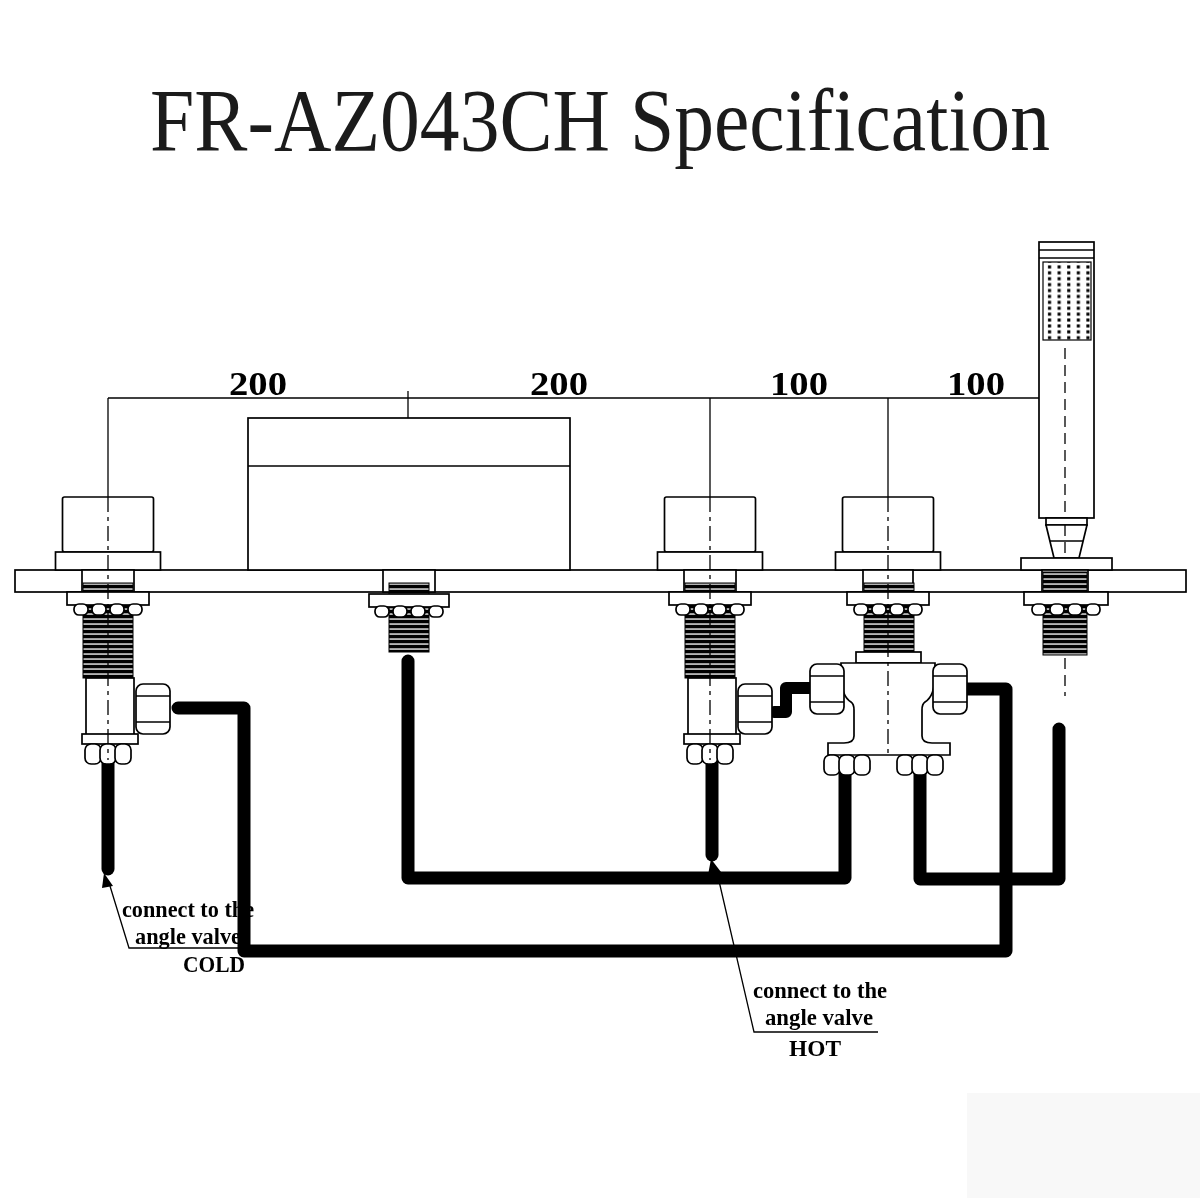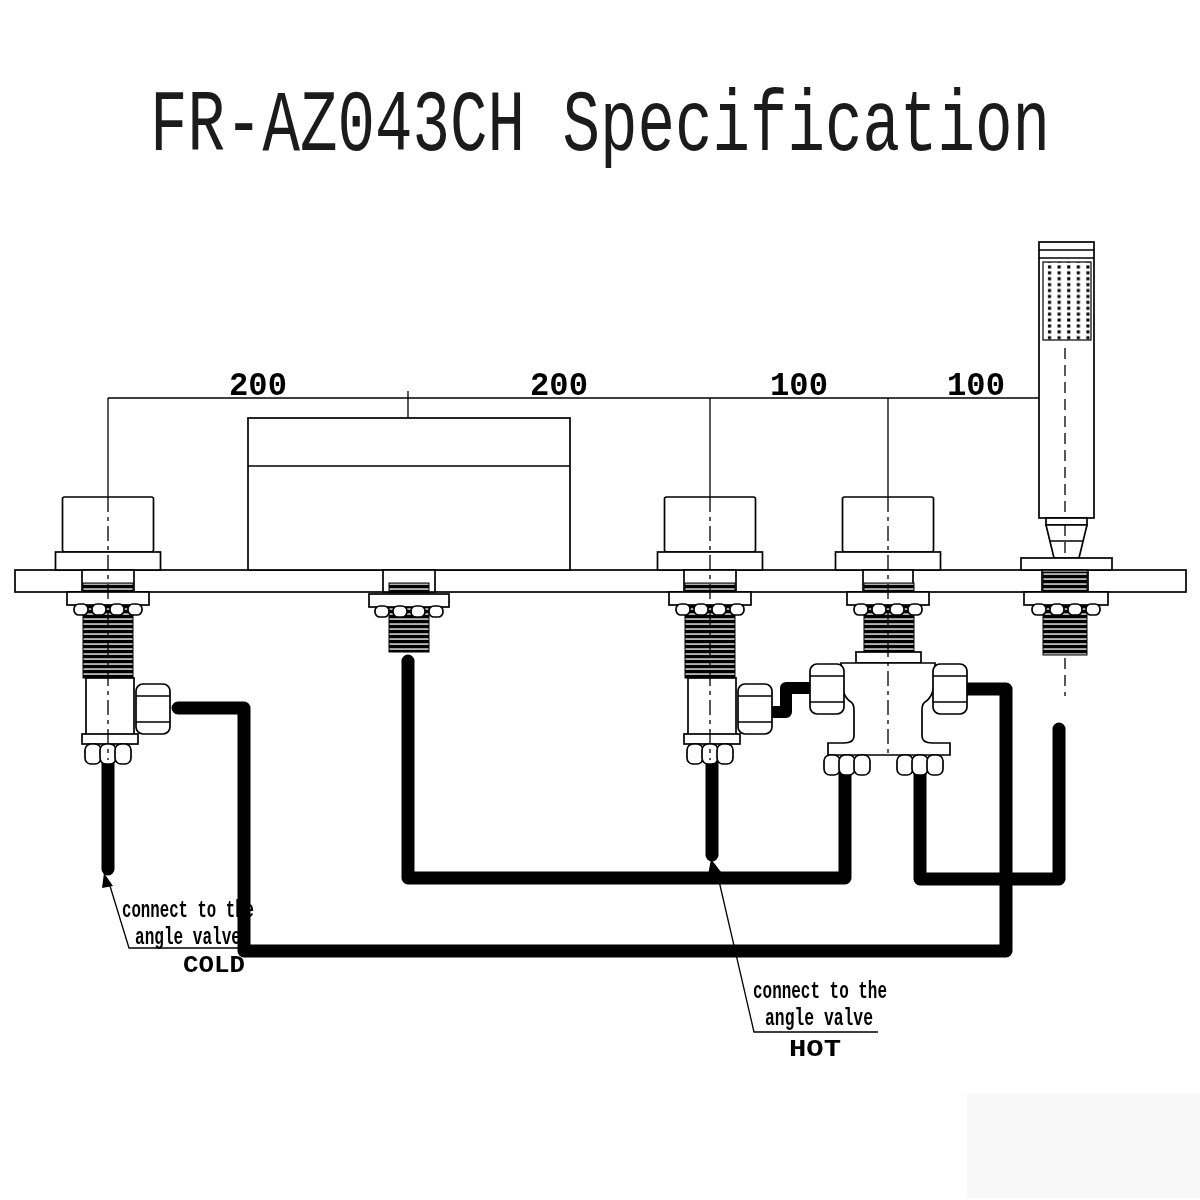--- a/index.html
+++ b/index.html
@@ -1,17 +1,17 @@
 <!DOCTYPE html>
 <html><head>
 <meta charset="utf-8">
 <style>
   html,body{margin:0;padding:0;background:#ffffff;}
   .stage{position:relative;width:1200px;height:1200px;background:#ffffff;overflow:hidden;
-         font-family:Liberation Mono, monospace;}
+         font-family:Liberation Serif, serif;}
   svg{position:absolute;left:0;top:0;}
   text{fill:#000;}
   .title-text{fill:#1b1b1b;font-weight:400;}
   .dim-text{font-weight:700;}
   .ann-text{font-weight:700;}
   .outline{fill:#ffffff;stroke:#000;stroke-width:1.7;}
   .thin{fill:none;stroke:#000;stroke-width:1.3;}
   .cline{fill:none;stroke:#000;stroke-width:1.3;stroke-dasharray:15 5 4 5;}
   .dash{fill:none;stroke:#000;stroke-width:1.3;stroke-dasharray:11 6;}
   .hose{fill:none;stroke:#000;stroke-width:13;stroke-linecap:round;stroke-linejoin:round;}

